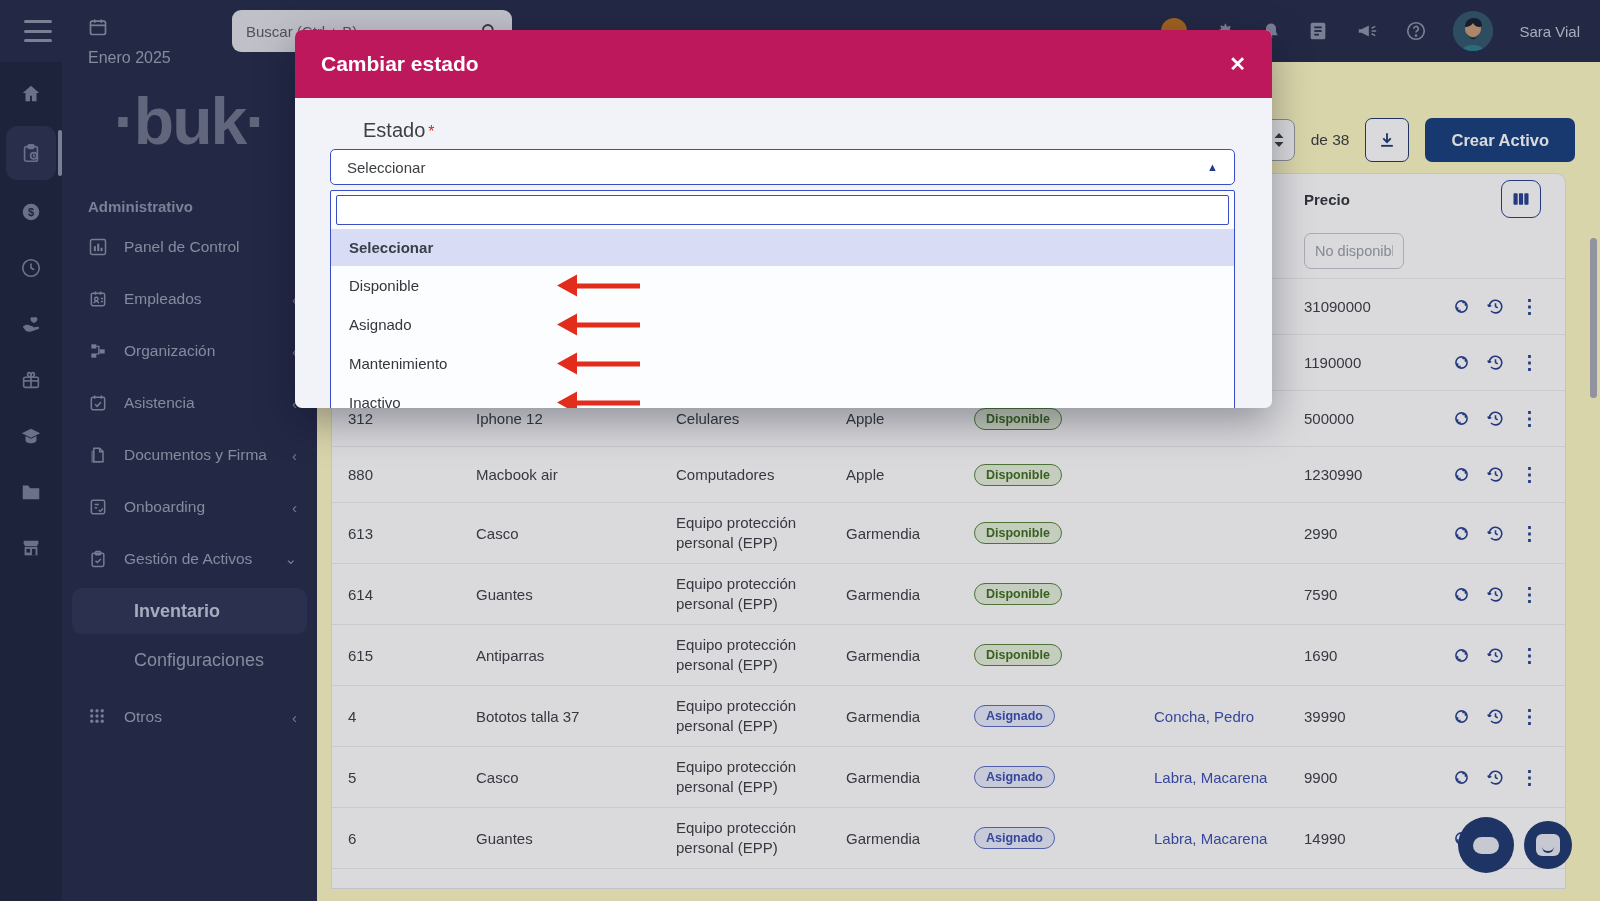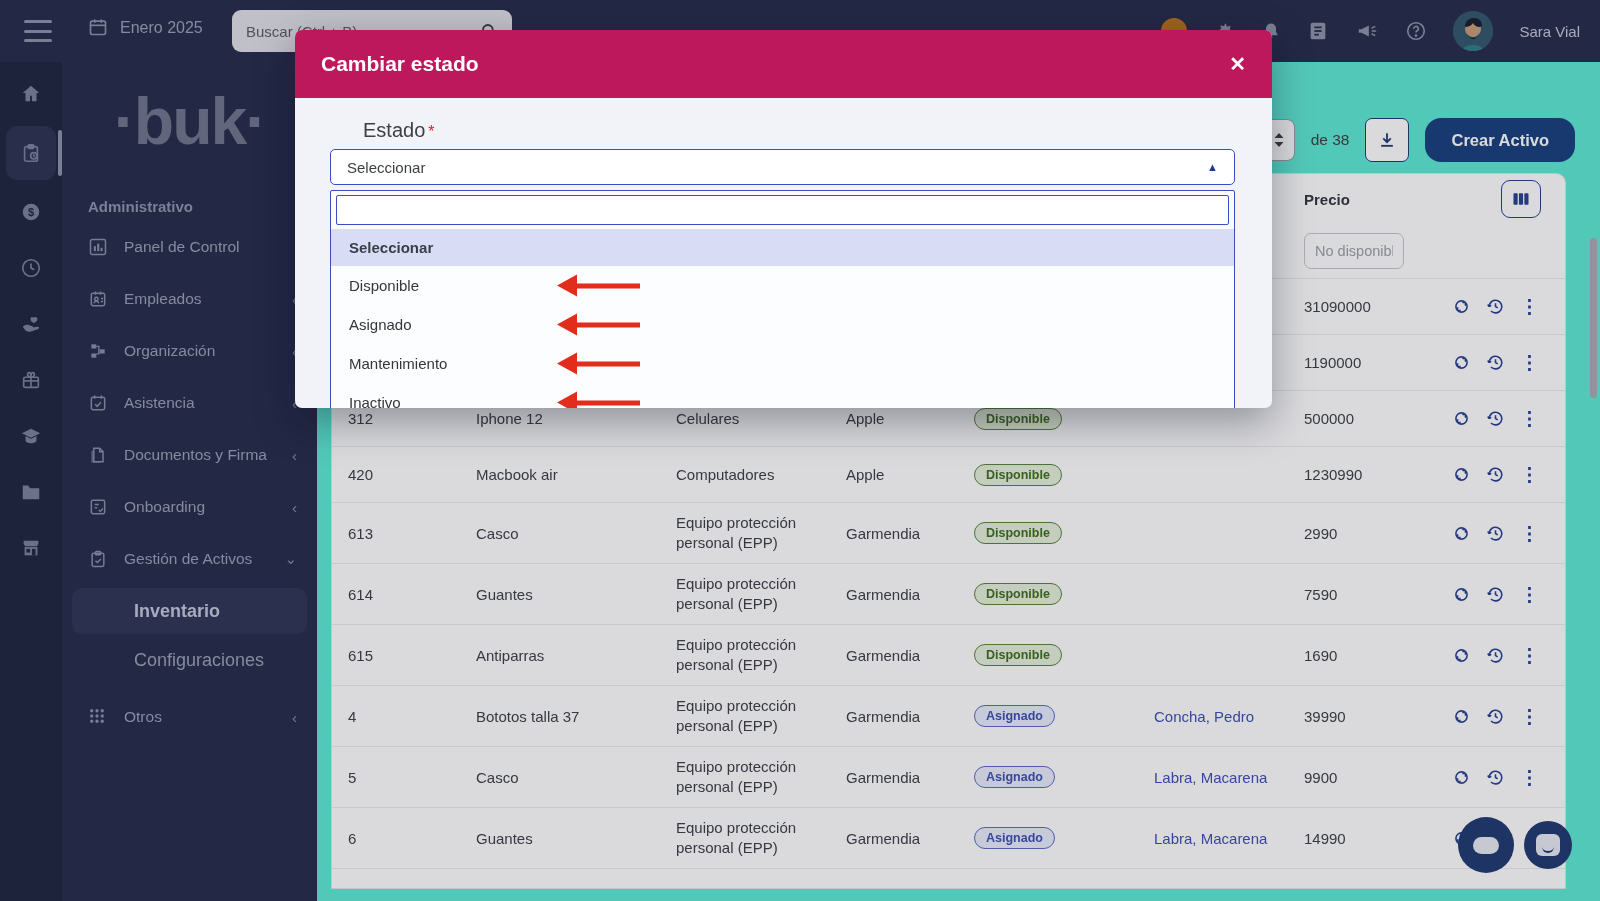--- a/index.html
+++ b/index.html
@@ -2,21 +2,21 @@
 <html><head>
 <meta charset="utf-8">
 <style>
   * { margin:0; padding:0; box-sizing:border-box; }
   html,body { width:1600px; height:901px; overflow:hidden; font-family:"Liberation Sans", sans-serif; background:#fff; }
 
   
   .topbar { position:absolute; top:0; left:0; width:1600px; height:62px; background:#262c4a; z-index:10; }
   .hamburger { position:absolute; left:24px; top:20px; width:28px; height:22px; display:flex; flex-direction:column; justify-content:space-between; cursor:pointer; }
   .hamburger span { display:block; height:3px; border-radius:2px; background:#8e93a8; }
-  .tb-period { position:absolute; left:88px; top:17px; display:flex; align-items:flex-end; gap:12px; color:#9ca1b6; font-size:16px; }
+  .tb-period { position:absolute; left:88px; top:17px; display:flex; align-items:flex-start; gap:12px; color:#9ca1b6; font-size:16px;flex-direction:column; }
   .tb-search { position:absolute; left:232px; top:10px; width:280px; height:42px; background:#dfe1e6; border-radius:9px; display:flex; align-items:center; padding:0 14px; }
   .tb-search input { flex:1; border:none; outline:none; background:transparent; font-size:15px; color:#4c4f57; font-family:inherit; }
   .tb-search input::placeholder { color:#5b5e66; }
   .tb-right { position:absolute; right:20px; top:0; height:62px; display:flex; align-items:center; gap:26px; }
   .tb-icon { color:#8e93a8; display:flex; align-items:center; justify-content:center; cursor:pointer; }
   .orange-dot { width:26px; height:26px; border-radius:50%; background:#b9701e; }
   .avatar { width:40px; height:40px; border-radius:50%; overflow:hidden; background:#33576b; cursor:pointer; }
   .tb-user { color:#c5c8d6; font-size:15px; }
 
   
@@ -30,26 +30,26 @@
   .logo { height:118px; display:flex; align-items:center; justify-content:center; color:#70758c; font-size:66px; font-weight:700; letter-spacing:-2px; }
   .side-section { color:#8f94ab; font-size:15px; font-weight:700; padding:18px 0 6px 26px; }
   .menu-item { height:52px; display:flex; align-items:center; padding:0 20px 0 26px; color:#9ba0b5; font-size:15.5px; cursor:pointer; gap:16px; }
   .menu-item .mi-icon { width:20px; height:20px; color:#8a8fa6; flex:none; display:flex; }
   .menu-item .mi-label { flex:1; }
   .menu-item .chev { color:#8a8fa6; font-size:15px; }
   .sub-item { height:46px; display:flex; align-items:center; padding-left:62px; color:#9ba0b5; font-size:18px; cursor:pointer; margin:3px 10px; border-radius:10px; }
   .sub-item.active { background:#2e3554; color:#c3c8db; font-weight:700; }
 
   
-  .main { position:absolute; top:62px; left:317px; width:1283px; height:839px; background:#5eead4; }
+  .main { position:absolute; top:62px; left:317px; width:1283px; height:839px; background:#fef9c3; }
   .toolbar { position:absolute; top:56px; right:25px; display:flex; align-items:center; gap:16px; }
   .stepper { width:58px; height:42px; background:#fff; border:1px solid #9aa0a6; border-radius:8px; display:flex; align-items:center; justify-content:flex-end; padding-right:9px; cursor:pointer; }
   .of-total { font-size:15.5px; color:#3c4043; }
   .dl-btn { width:44px; height:44px; border:1.5px solid #1f3a70; background:#fff; border-radius:7px; color:#1f3a70; display:flex; align-items:center; justify-content:center; cursor:pointer; }
-  .create-btn { height:44px; padding:0 26px; background:#17407d; color:#fff; border:none; border-radius:16px; font-size:16.5px; font-weight:700; font-family:inherit; cursor:pointer; }
+  .create-btn { height:44px; padding:0 26px; background:#17407d; color:#fff; border:none; border-radius:7px; font-size:16.5px; font-weight:700; font-family:inherit; cursor:pointer; }
 
   .card { position:absolute; top:111px; left:14px; width:1235px; height:716px; background:#fff; border:1px solid #e4e5e9; border-radius:10px 10px 0 0; overflow:hidden; }
   .grid-row { display:grid; grid-template-columns:128px 200px 170px 128px 180px 150px 132px 1fr; align-items:center; padding-left:16px; }
   .thead { height:50px; font-weight:700; font-size:15px; color:#33363c; }
   .cols-btn { justify-self:end; margin-right:24px; width:40px; height:38px; border:1.5px solid #27408f; border-radius:9px; background:#fff; color:#27408f; display:flex; align-items:center; justify-content:center; cursor:pointer; }
   .tfilter { height:54px; }
   .filter-input { width:100px; height:36px; border:1px solid #c6c8ce; border-radius:7px; padding:0 10px; font-size:14.5px; font-family:inherit; color:#6b6f76; background:#fff; }
   .filter-input::placeholder { color:#9aa0a6; }
   .row { border-top:1px solid #ebecef; min-height:56px; font-size:15px; color:#3d4046; }
   .row.tall { min-height:61px; }
@@ -467,21 +467,21 @@
               <path d="M4 12a8 8 0 1 1 2.3 5.7"></path>
               <path d="M4 12l-1.8-2.5M4 12l2.7-1.4"></path>
               <path d="M12 8v4l2.8 1.7"></path>
             </svg>
           </button>
           <button class="act-btn kebab">⋮</button>
         </div>
     </div>
 
     <div class="grid-row row">
-      <div>420</div>
+      <div>880</div>
         <div>Macbook air</div>
         <div class="c-cat">Computadores</div>
         <div>Apple</div>
       <div><span class="badge badge-green">Disponible</span></div>
       <div><span class="link"></span></div>
       <div>1230990</div>
       <div class="c-actions">
           <button class="act-btn">
             <svg width="19" height="19" viewBox="0 0 24 24" fill="none" stroke="currentColor" stroke-width="2">
               <path d="M7 17a7 7 0 0 1 10-10"></path>

